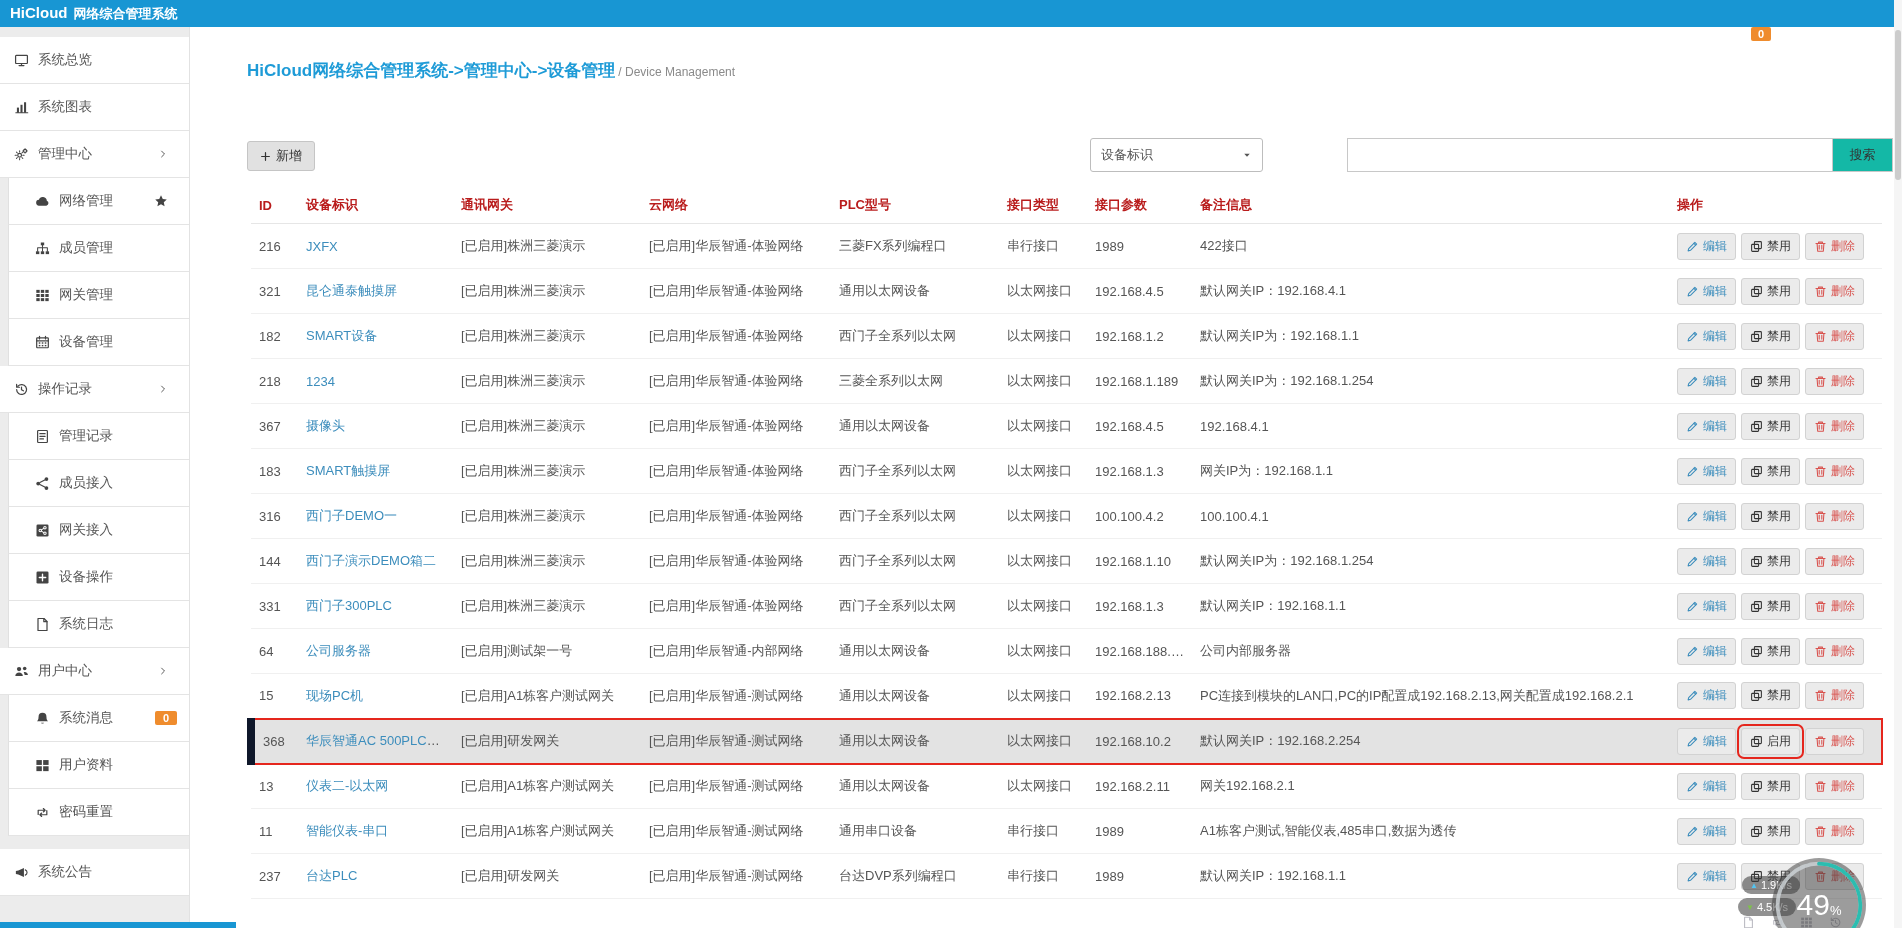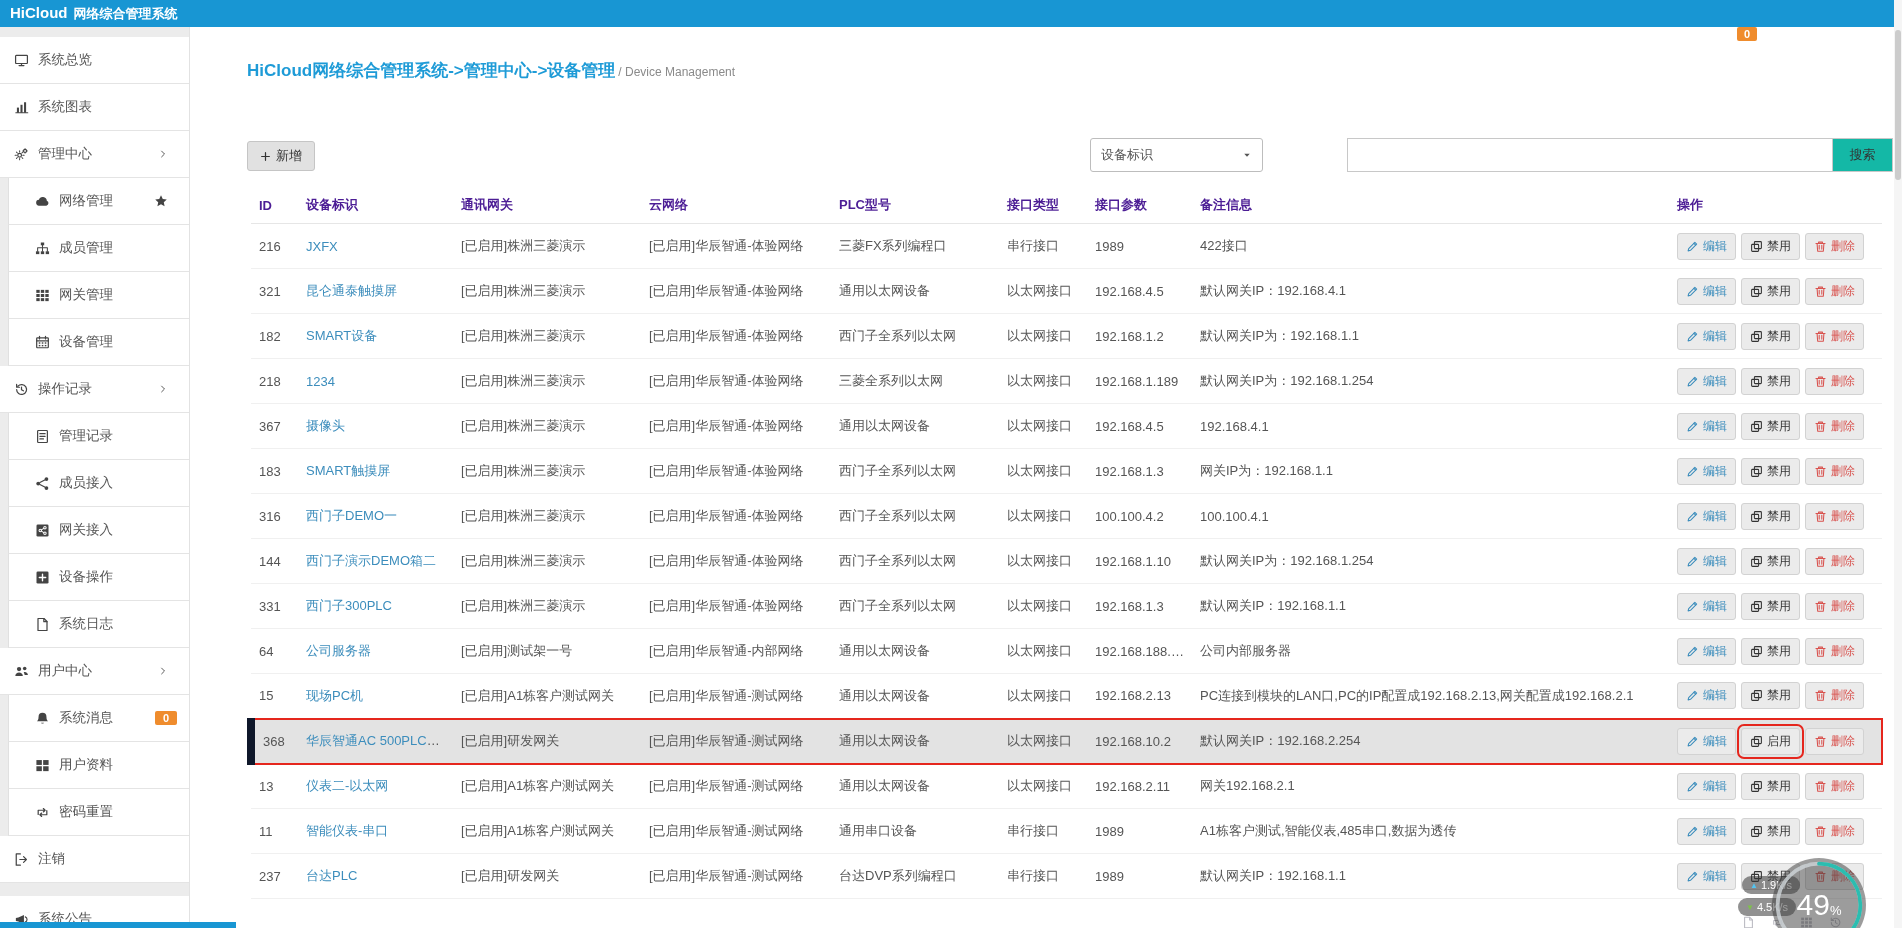--- a/index.html
+++ b/index.html
@@ -13,21 +13,21 @@
 
   
   .topbar {
     position:absolute; left:0; top:0; width:1902px; height:27px;
     background:#1896d3; color:#fff; display:flex; align-items:center;
     justify-content:space-between; z-index:20;
   }
   .brand { display:flex; align-items:baseline; padding-left:10px; }
   .brand-main { font-weight:bold; font-size:15px; }
   .brand-suffix { font-weight:bold; font-size:13px; margin-left:6px; }
-  .topbar-right { display:flex; align-items:center; gap:48px; margin-right:26px; font-size:13px;margin-top:40px; }
+  .topbar-right { display:flex; align-items:center; gap:34px; margin-right:26px; font-size:13px;margin-top:40px; }
   .top-item { display:flex; align-items:center; gap:6px; cursor:pointer; }
   .top-item .ico { width:13px; height:13px; }
   .top-badge {
     background:#ef8c2d; color:#fff; font-size:11px; font-weight:bold;
     padding:1px 7px; border-radius:2px; margin-left:2px;
   }
 
   
   .sidebar {
     position:absolute; left:0; top:27px; width:190px; height:901px;
@@ -83,21 +83,21 @@
     width:61px; height:34px; margin-left:-1px; background:#14b8a6;
     border:1px solid #c8c8c8; font-size:13px; color:#333; cursor:pointer; font-family:inherit;
   }
 
   
   .table-wrap { position:absolute; left:57px; top:160px; width:1631px; }
   table { border-collapse:collapse; table-layout:fixed; width:1631px; font-size:13px; color:#555; }
   col.c-id{width:47px} col.c-name{width:155px} col.c-gw{width:188px} col.c-cloud{width:190px}
   col.c-plc{width:168px} col.c-if{width:88px} col.c-param{width:105px} col.c-rem{width:477px} col.c-act{width:213px}
   th {
-    text-align:left; font-weight:bold; color:#4c1d95; font-size:13px;
+    text-align:left; font-weight:bold; color:#b91c1c; font-size:13px;
     padding:9px 8px; border-bottom:1px solid #e6e6e6;
   }
   td {
     padding:8px; height:45px; border-bottom:1px solid #f0f0f0;
     white-space:nowrap; overflow:hidden; text-overflow:ellipsis;
   }
   .devlink { color:#3c8dbc; cursor:pointer; }
   .abtn {
     display:inline-flex; align-items:center; gap:4px; vertical-align:middle;
     background:#ebebeb; border:1px solid #d2d2d2; border-radius:3px;
@@ -386,29 +386,20 @@
     <span class="lbl">用户资料</span>
   </div>
   <div class="side-item sub">
     <span class="ico">
         <svg viewBox="0 0 16 16" fill="none" stroke="currentColor" stroke-width="1.3" stroke-linecap="round" stroke-linejoin="round">
           <path d="M3.4 10V5.6h7.4M8.9 3.8l1.9 1.8-1.9 1.8"></path>
           <path d="M12.6 6v4.4H5.2M7.1 12.2L5.2 10.4l1.9-1.8"></path>
         </svg>
       </span>
     <span class="lbl">密码重置</span>
-  </div>
-  <div class="side-item">
-    <span class="ico">
-        <svg viewBox="0 0 16 16" fill="none" stroke="currentColor" stroke-width="1.3" stroke-linecap="round" stroke-linejoin="round">
-          <path d="M6.8 2H2.4v12h4.4"></path>
-          <path d="M10.2 5l3 3-3 3M13 8H6.2"></path>
-        </svg>
-      </span>
-    <span class="lbl">注销</span>
   </div>
   <div class="side-gap"></div>
   <div class="side-item">
     <span class="ico">
         <svg viewBox="0 0 16 16" fill="none" stroke="currentColor" stroke-width="1.3" stroke-linecap="round" stroke-linejoin="round">
           <path d="M2 6.4v3.2l2.6.6 6 2.6V3.2l-6 2.6z" fill="currentColor" stroke="none"></path>
           <path d="M12 5.2a3 3 0 0 1 0 5.6" stroke-width="1.2"></path>
         </svg>
       </span>
     <span class="lbl">系统公告</span>

